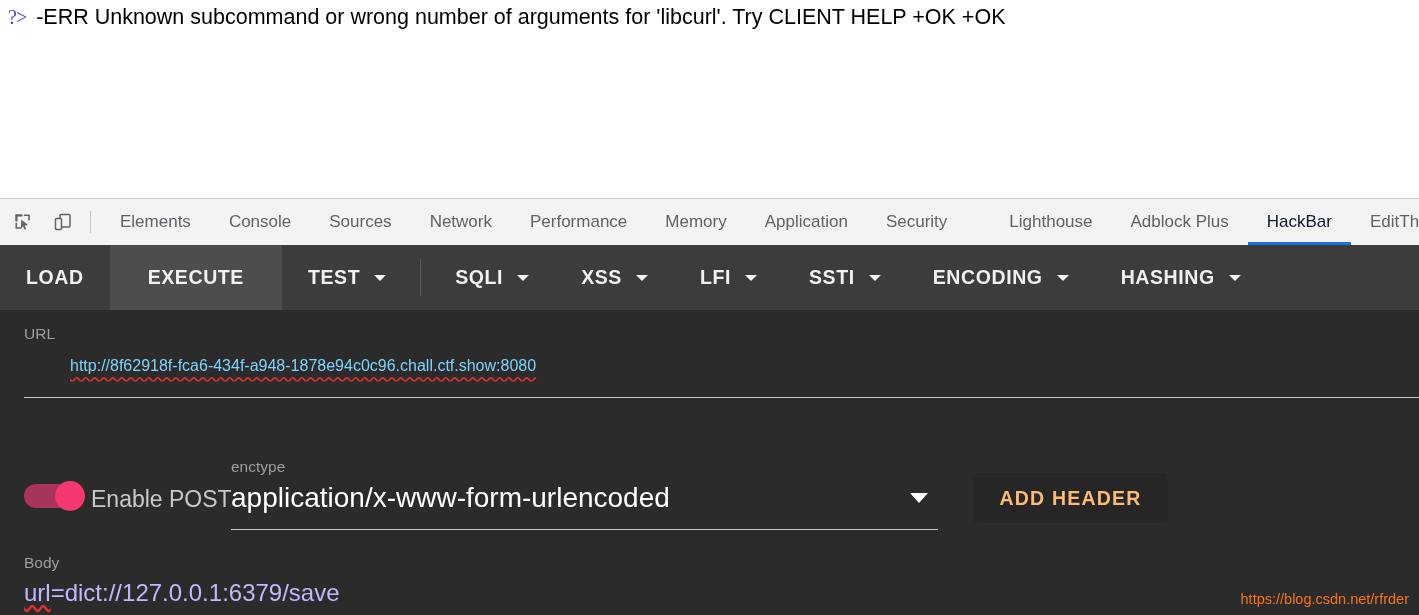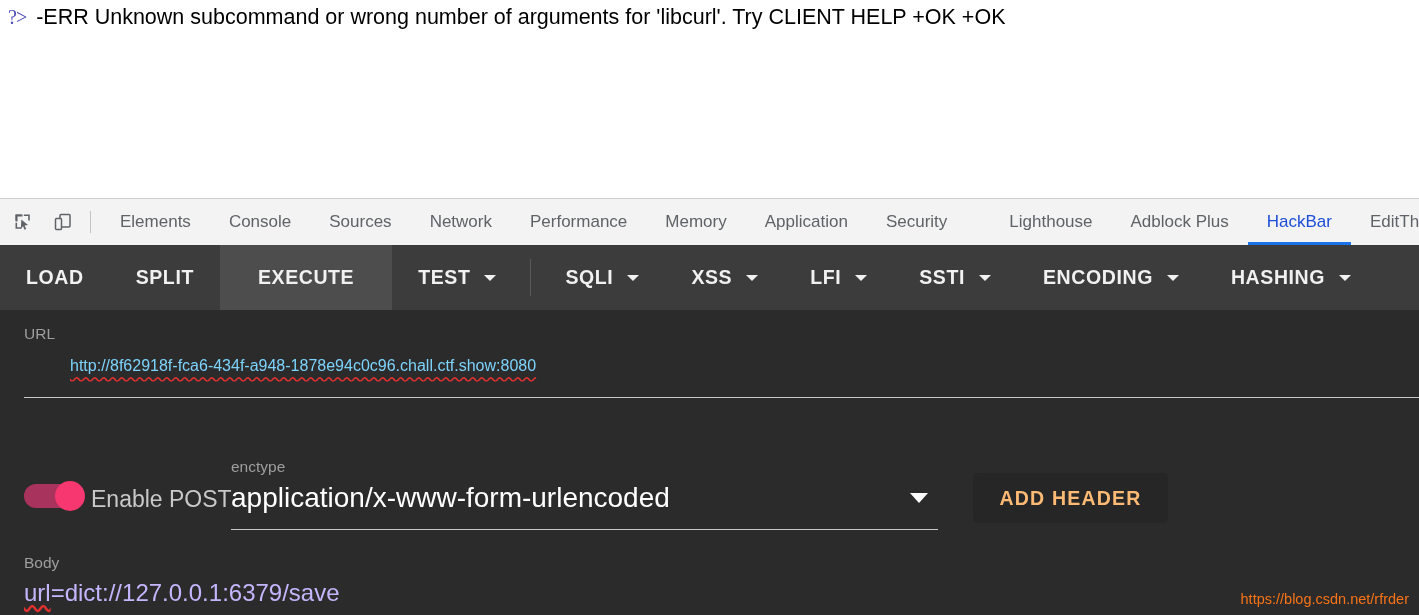--- a/index.html
+++ b/index.html
@@ -68,21 +68,21 @@
     position: relative;
     height: 46px;
     padding: 0 19px;
     display: flex; align-items: center;
     color: #5f6368;
     font-size: 17px;
     white-space: nowrap;
     cursor: pointer;
     flex: 0 0 auto;
   }
-  .dt-tab.active { color: #1d4ed8; justify-content: center; }
+  .dt-tab.active { color: #0f172a; justify-content: center; }
   .dt-tab.active::after {
     content: "";
     position: absolute;
     left: 0; right: 0; bottom: 0;
     height: 3px;
     background: #1a73e8;
   }
   .dt-group-gap { width: 24px; flex: 0 0 auto; }
 
   
@@ -335,23 +335,20 @@
     </div>
   <div class="dt-tab">
       <span>EditThi</span>
     </div>
 </div>
 
 <div id="hackbar-toolbar">
   <div class="hb-btn">
       <span>LOAD</span>
     </div>
-  <div class="hb-btn">
-      <span>SPLIT</span>
-    </div>
   <div class="hb-btn highlight">
       <span>EXECUTE</span>
     </div>
   <div class="hb-btn">
     <span>TEST</span>
     <span class="caret"></span>
   </div>
   <div class="hb-divider"></div>
   <div class="hb-btn">
     <span>SQLI</span>

